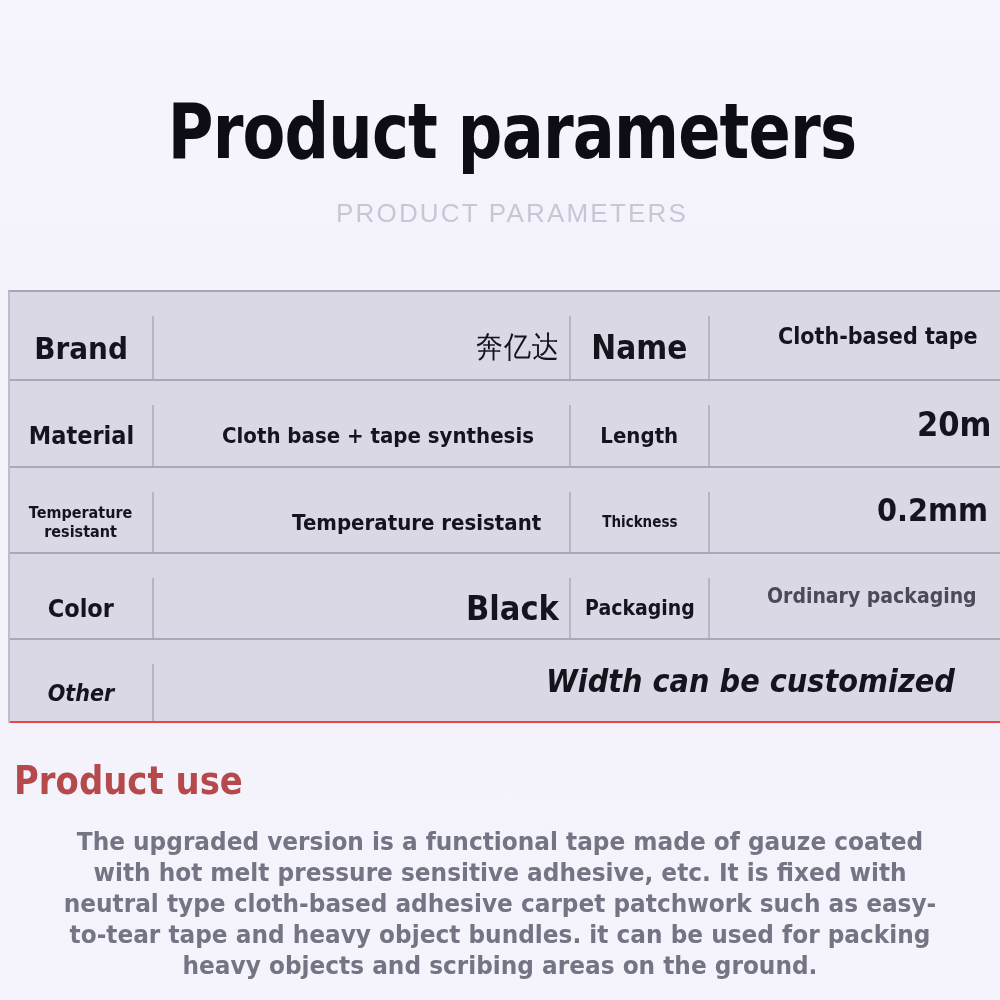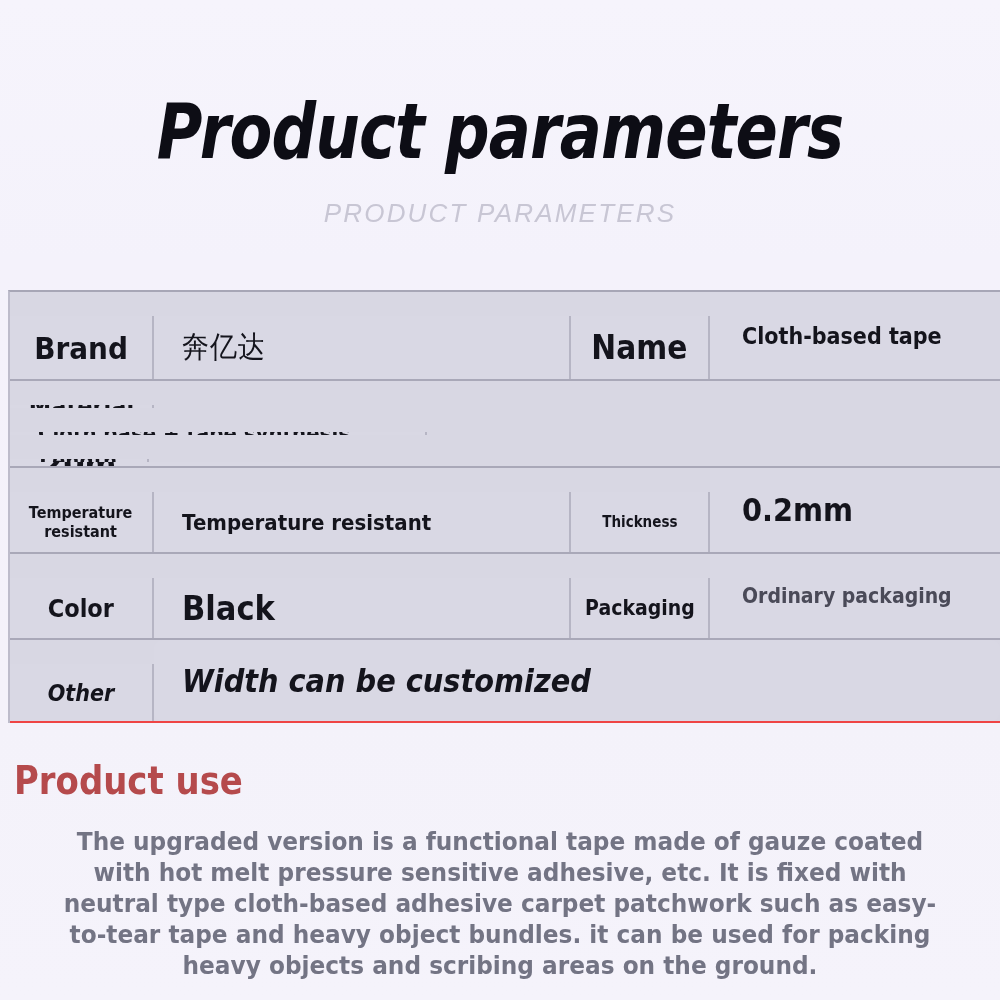--- a/index.html
+++ b/index.html
@@ -16,25 +16,24 @@
   .page {
     position: relative;
     width: 1000px;
     height: 1000px;
     background: linear-gradient(180deg, #f6f4fc 0%, #f4f2fb 26%, #f4f2fa 72%, #f5f3fb 100%);
   }
 
   
   .header {
     position: absolute;
-    left: 0;
+    left: 12px;
     top: 0;
     width: 892px;
     height: 272px;
-    font-style: italic;
   }
   .title {
     position: absolute;
     left: 0;
     top: 88px;
     width: 1000px;
     text-align: center;
     font-family: "DejaVu Sans", sans-serif;
     font-weight: bold;
     font-size: 76px;
@@ -81,33 +80,34 @@
   .row:last-child {
     border-bottom: 2px solid #ef4444;
     font-style: italic;
   }
   .cell {
     box-sizing: border-box;
     display: flex;
     align-items: center;
     background: #d9d8e4;
     overflow: hidden;
+    justify-content: flex-end;
   }
   .cell.div-right {
     border-right: 2px solid #b6b5c4;
     margin-top: 24px;
   }
   .c-label-1 { width: 144px; justify-content: center; }
   .c-value-1 { width: 417px; padding-left: 28px; }
   .c-label-2 { width: 139px; justify-content: center; }
   .c-value-2 { width: 290px; padding-left: 32px; }
   .c-value-wide { width: 846px; padding-left: 28px; border-radius: 9px; }
 
   .r1 { height: 89px; }
-  .r2 { height: 87px; flex-direction: column; }
+  .r2 { height: 87px; }
   .r3 { height: 86px; }
   .r4 { height: 86px; }
   .r5 { height: 83px; }
 
   .txt {
     font-family: "DejaVu Sans", sans-serif;
     color: #14141c;
     white-space: pre-line;
     text-align: center;
     transform: scaleX(0.9);

